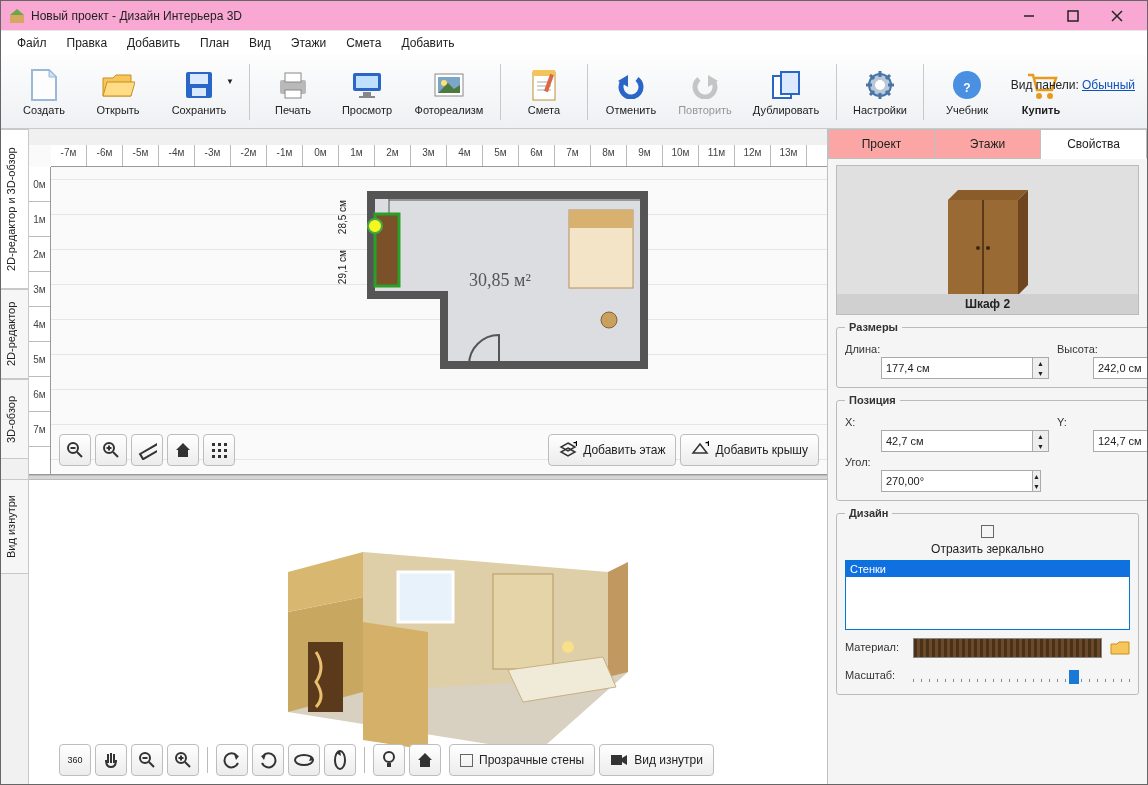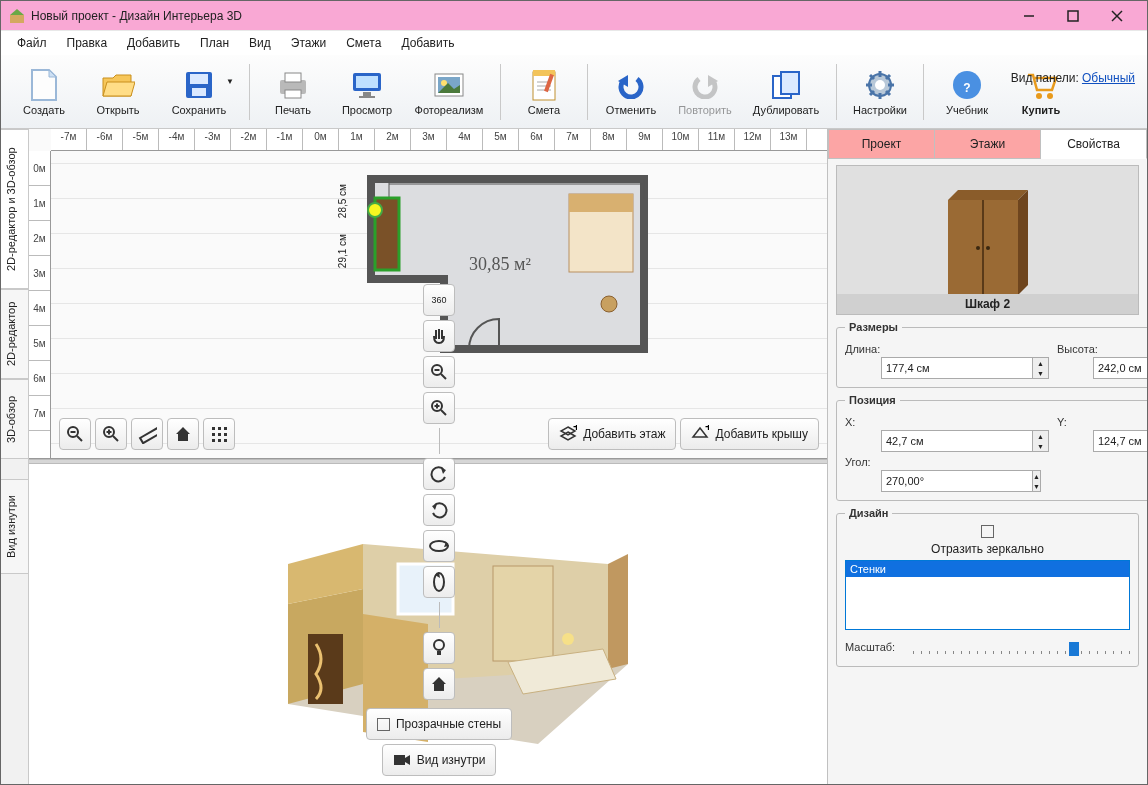--- a/index.html
+++ b/index.html
@@ -9,40 +9,40 @@
 .titlebar .title{flex:1;font-size:12px;}
 .titlebar .winbtn{width:44px;height:28px;display:flex;align-items:center;justify-content:center;}
 .menubar{height:24px;display:flex;align-items:center;padding:0 8px;gap:4px;}
 .menubar span{padding:2px 8px;cursor:default;}
 .toolbar{height:74px;display:flex;align-items:center;background:linear-gradient(#fdfdfd,#eef1f4);border-bottom:1px solid #c9c9c9;padding:0 6px;position:relative;}
 .toolbar .grp{display:flex;gap:0;}
 .toolbar .btn{display:flex;flex-direction:column;align-items:center;justify-content:center;width:74px;height:64px;border:1px solid transparent;border-radius:4px;cursor:default;}
 .toolbar .btn .ico{width:34px;height:34px;display:flex;align-items:center;justify-content:center;}
 .toolbar .btn .lbl{font-size:11px;margin-top:2px;}
 .toolbar .sep{width:1px;background:#c9c9c9;height:56px;margin:0 6px;}
-.toolbar .right-label{position:absolute;right:12px;top:16px;font-size:11px;color:#333;}
+.toolbar .right-label{position:absolute;right:12px;top:23px;font-size:11px;color:#333;}
 .toolbar .right-label a{color:#1050c0;text-decoration:underline;}
 .workspace{display:flex;height:calc(785px - 30px - 24px - 74px - 2px);}
 .vtabs{width:28px;background:#f1f1f1;border-right:1px solid #c9c9c9;display:flex;flex-direction:column;position:relative;}
 .vtab{writing-mode:vertical-rl;transform:rotate(180deg);text-align:center;padding:10px 4px;border-top:1px solid #c9c9c9;border-bottom:1px solid #c9c9c9;background:#f6f6f6;font-size:11px;white-space:nowrap;cursor:default;}
 .vtab.active{background:#fff;}
 .center{flex:1;display:flex;flex-direction:column;background:#f0f0f0;position:relative;}
-.plan-area{height:330px;position:relative;background:repeating-linear-gradient(#fafafa,#fafafa 34px,#e6e6e6 34px,#e6e6e6 35px),repeating-linear-gradient(90deg,#fafafa,#fafafa 34px,#e6e6e6 34px,#e6e6e6 35px);overflow:hidden;border-bottom:1px solid #999;}
+.plan-area{height:330px;position:relative;background:repeating-linear-gradient(#fafafa,#fafafa 34px,#e6e6e6 34px,#e6e6e6 35px),repeating-linear-gradient(90deg,#fafafa,#fafafa 34px,#e6e6e6 34px,#e6e6e6 35px);overflow:hidden;border-bottom:1px solid #999;margin-top:16px;}
 .ruler-h{position:absolute;left:22px;right:0;top:0;height:22px;background:#fff;border-bottom:1px solid #999;display:flex;}
 .ruler-h .tick{width:36px;text-align:center;font-size:10px;border-right:1px solid #bbb;line-height:16px;color:#444;}
 .ruler-v{position:absolute;left:0;top:22px;bottom:0;width:22px;background:#fff;border-right:1px solid #999;display:flex;flex-direction:column;}
 .ruler-v .tick{height:35px;text-align:center;font-size:10px;border-bottom:1px solid #bbb;line-height:35px;color:#444;}
 .room{position:absolute;left:300px;top:45px;width:330px;height:195px;}
 .room .area{position:absolute;left:140px;top:80px;font-family:serif;font-size:18px;color:#555;}
 .plan-toolbar{position:absolute;bottom:8px;left:30px;right:8px;display:flex;align-items:center;gap:4px;}
 .iconbtn{width:32px;height:32px;border:1px solid #bdbdbd;border-radius:4px;background:linear-gradient(#fff,#ececec);display:flex;align-items:center;justify-content:center;cursor:default;}
 .plan-toolbar .spacer{flex:1;}
 .chipbtn{height:32px;border:1px solid #bdbdbd;border-radius:4px;background:linear-gradient(#fff,#ececec);display:flex;align-items:center;gap:6px;padding:0 10px;cursor:default;}
 .view3d{flex:1;background:#fff;position:relative;display:flex;align-items:center;justify-content:center;}
-.view3d-toolbar{position:absolute;bottom:8px;left:30px;right:8px;display:flex;align-items:center;gap:4px;flex-direction:column;}
+.view3d-toolbar{position:absolute;bottom:8px;left:30px;right:8px;display:flex;align-items:center;gap:4px;}
 .splitter{height:5px;background:#d6d6d6;border-top:1px solid #bbb;border-bottom:1px solid #bbb;}
 .rightpanel{width:320px;border-left:1px solid #c0c0c0;background:#f5f5f5;display:flex;flex-direction:column;}
 .rp-tabs{display:flex;height:30px;}
 .rp-tab{flex:1;display:flex;align-items:center;justify-content:center;border:1px solid #c0c0c0;border-left:none;background:#fca5a5;font-size:12px;cursor:default;}
 .rp-tab:first-child{border-left:1px solid #c0c0c0;}
 .rp-tab.active{background:#fff;border-bottom-color:#fff;}
 .rp-body{flex:1;padding:6px 8px;overflow:auto;}
 .preview{height:150px;background:#e0e0e0;border:1px solid #bbb;display:flex;align-items:center;justify-content:center;position:relative;}
 .preview .cap{position:absolute;bottom:0;left:0;right:0;text-align:center;background:#d0d0d0;font-weight:bold;padding:3px 0;font-size:12px;}
 fieldset{border:1px solid #bbb;border-radius:3px;margin-top:6px;padding:6px 8px 8px;}
@@ -566,20 +566,29 @@
       <fieldset>
         <legend>Дизайн</legend>
         <label style="display:flex;align-items:center;gap:4px;flex-direction:column;">
             <span style="width:13px;height:13px;border:1px solid #666;display:inline-block"></span>
             <span>Отразить зеркально</span>
           </label>
         <div class="listbox">
             <div class="item">Стенки</div>
           </div>
         <div class="matrow">
+          <span class="lbl2" style="width:60px">Материал:</span>
+          <div class="tex"></div>
+          <span>
+              <svg width="20" height="16">
+                <path d="M1 4 L7 4 L9 2 L19 2 L19 14 L1 14 Z" fill="#f6c65a" stroke="#c98f1c"></path>
+              </svg>
+            </span>
+        </div>
+        <div class="matrow">
           <span class="lbl2" style="width:60px">Масштаб:</span>
           <div class="slider">
               <div class="track"></div>
               <div class="thumb"></div>
             </div>
         </div>
       </fieldset>
     </div>
   </div>
 </div>

